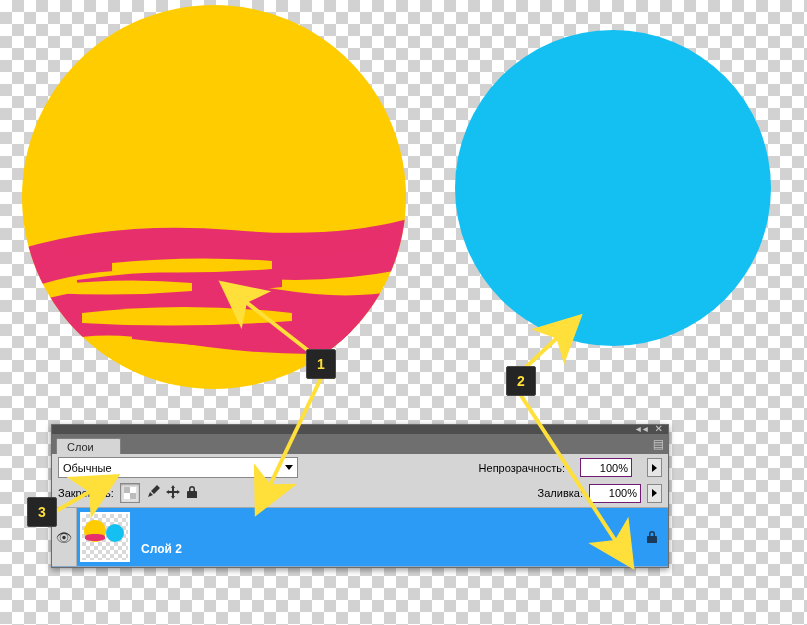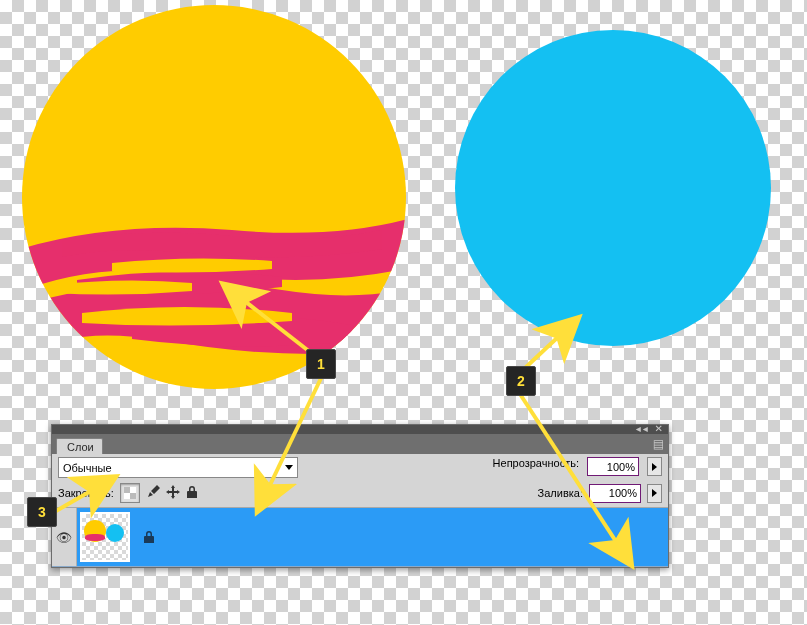--- a/index.html
+++ b/index.html
@@ -76,37 +76,37 @@
     background: #6f6f6f;
     height: 20px;
     padding-left: 4px;
     position: relative;
   }
   .tab {
     background: #d5d5d5;
     border: 1px solid #808080;
     border-bottom: none;
     border-radius: 2px 2px 0 0;
-    padding: 2px 8px 1px 10px;
+    padding: 2px 26px 1px 10px;
     font-size: 11px;
     margin-top: 10px;
     color: #2a2a2a;
   }
   .tab-strip .burger {
     position: absolute;
     right: 4px;
     top: 3px;
     color: #c5c5c5;
     font-size: 12px;
   }
   .row {
     display: flex;
-    align-items: flex-start;
+    align-items: center;
     padding: 3px 6px;
-    gap: 8px;
+    gap: 15px;
   }
   .blend-select {
     width: 230px;
     height: 19px;
     border: 1px solid #888;
     background: #fff;
     display: flex;
     align-items: center;
     justify-content: space-between;
     padding: 0 4px;
@@ -385,20 +385,21 @@
       <div class="vis-col">
         <span class="eye">👁</span>
       </div>
       <div class="thumb-col">
         <div class="thumb">
           <div class="mini-y"></div>
           <div class="mini-p"></div>
           <div class="mini-b"></div>
         </div>
       </div>
+      <div class="layer-name">Слой 2</div>
       <div class="layer-lock-ind">
         <svg width="12" height="14" viewBox="0 0 12 14">
             <path d="M3 6 V4 a3 3 0 0 1 6 0 V6 H10 a1 1 0 0 1 1 1 V13 H1 V7 a1 1 0 0 1 1 -1 Z M4.5 6 H7.5 V4 a1.5 1.5 0 0 0 -3 0 Z" fill="#1a3a58"></path>
           </svg>
       </div>
     </div>
   </div>
 </div>
 
 </body></html>

